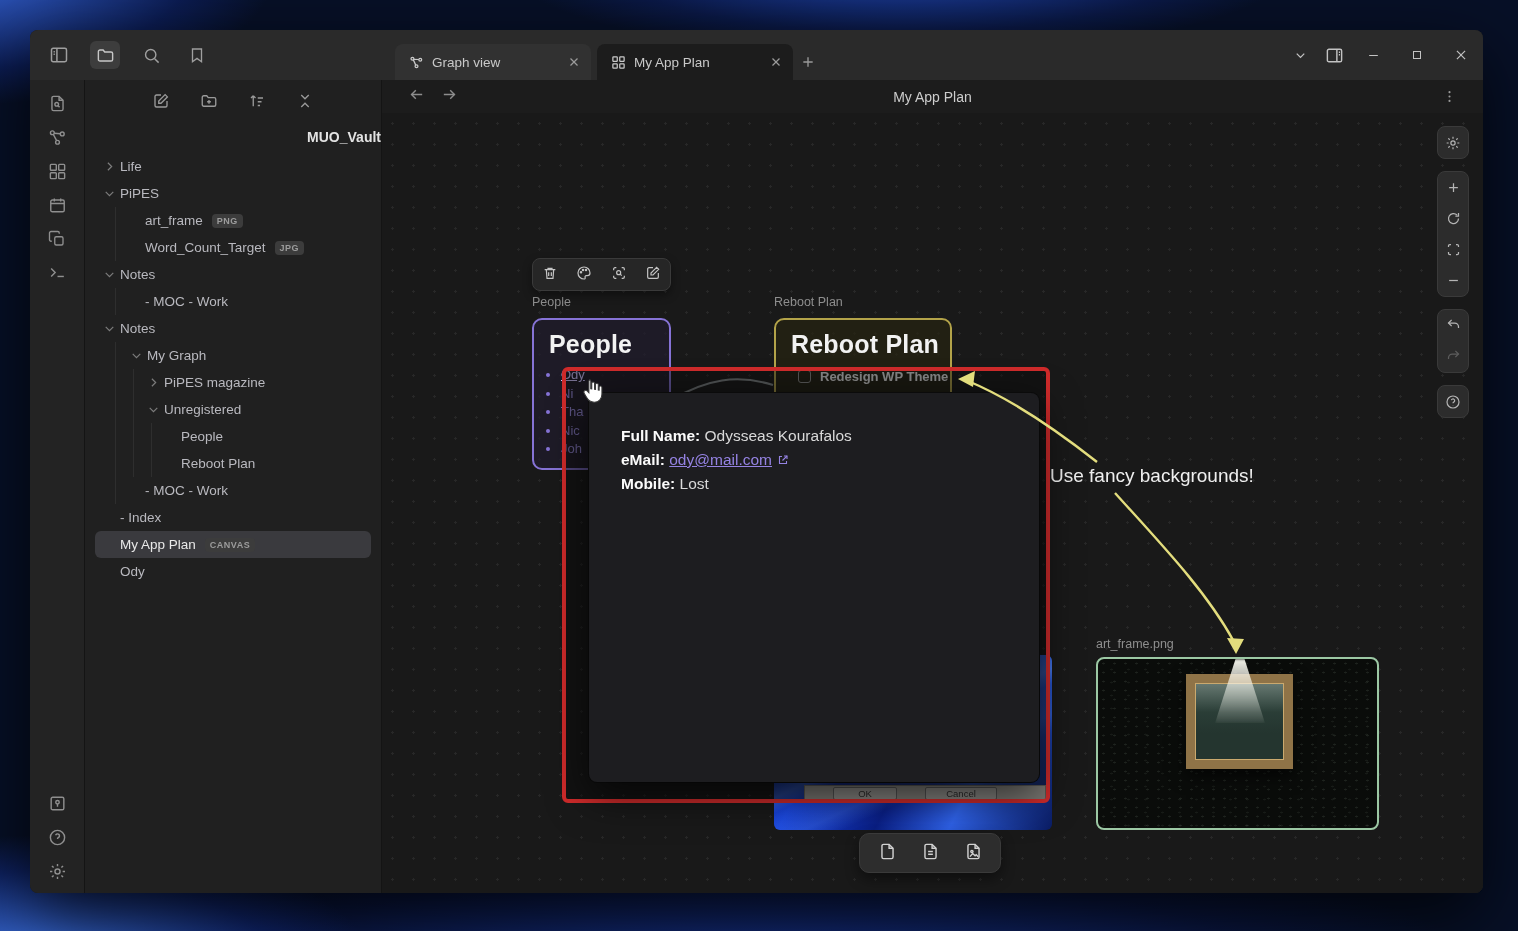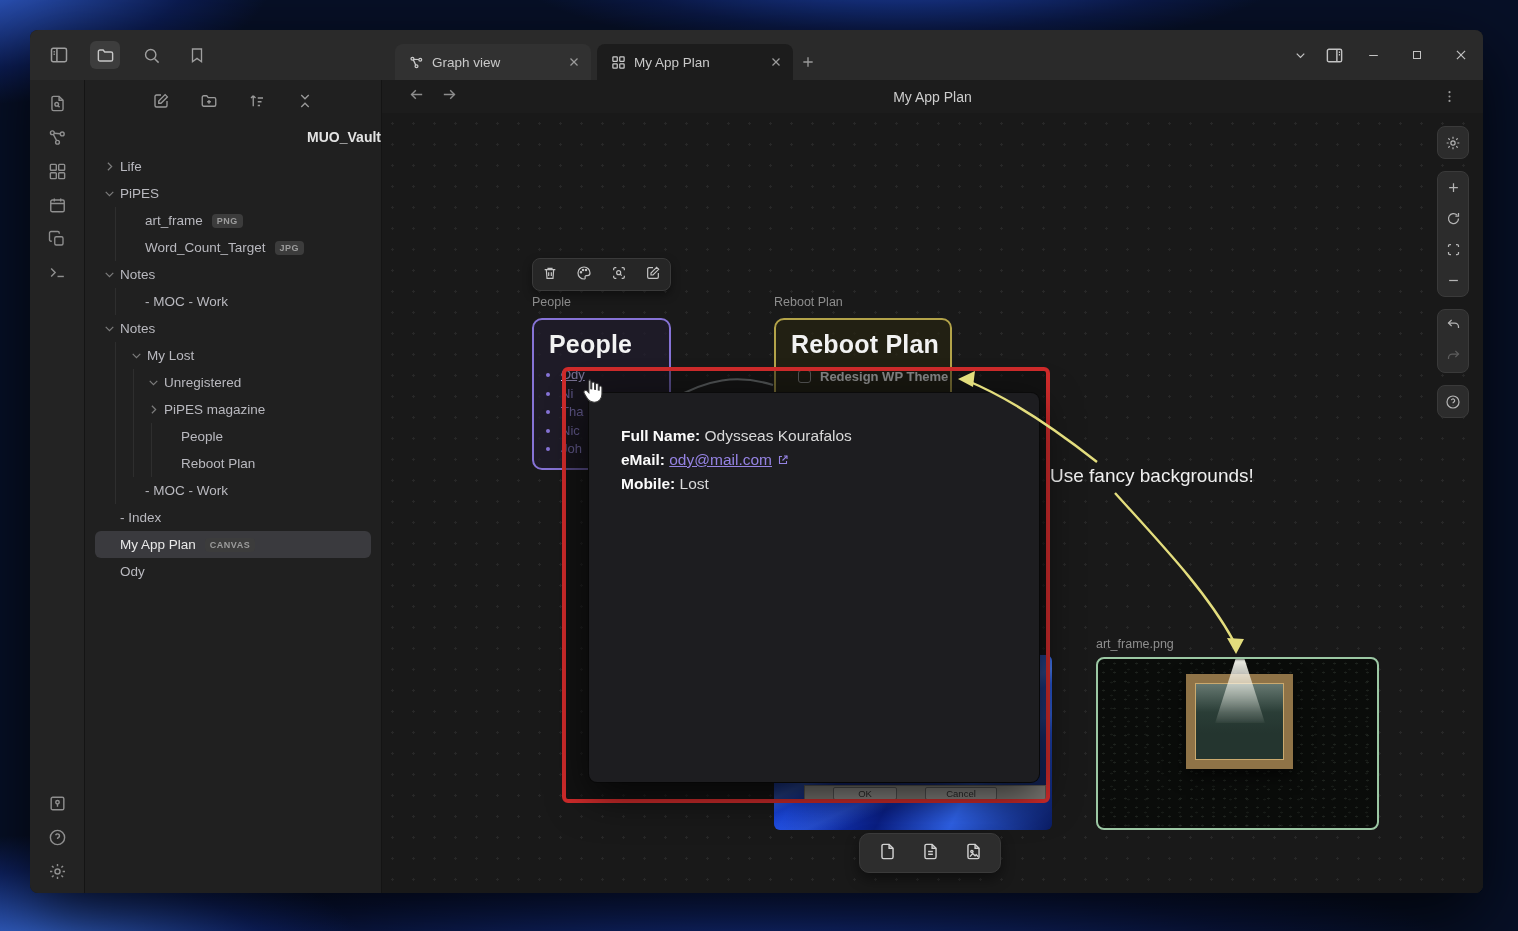--- a/index.html
+++ b/index.html
@@ -377,38 +377,38 @@
           </span>
         <span>Notes</span>
       </div>
       <div class="grp">
         <div class="row fold">
           <span class="chev">
               <svg width="13" height="13" viewBox="0 0 24 24" fill="none" stroke="currentColor" stroke-width="2.2">
                 <polyline points="5,9 12,16 19,9"></polyline>
               </svg>
             </span>
-          <span>My Lost</span>
+          <span>My Graph</span>
         </div>
         <div class="grp">
           <div class="row fold">
             <span class="chev">
                 <svg width="13" height="13" viewBox="0 0 24 24" fill="none" stroke="currentColor" stroke-width="2.2">
-                  <polyline points="5,9 12,16 19,9"></polyline>
-                </svg>
-              </span>
-            <span>Unregistered</span>
+                  <polyline points="9,5 16,12 9,19"></polyline>
+                </svg>
+              </span>
+            <span>PiPES magazine</span>
           </div>
           <div class="row fold">
             <span class="chev">
                 <svg width="13" height="13" viewBox="0 0 24 24" fill="none" stroke="currentColor" stroke-width="2.2">
-                  <polyline points="9,5 16,12 9,19"></polyline>
-                </svg>
-              </span>
-            <span>PiPES magazine</span>
+                  <polyline points="5,9 12,16 19,9"></polyline>
+                </svg>
+              </span>
+            <span>Unregistered</span>
           </div>
           <div class="grp">
             <div class="row file">
                 <span>People</span>
               </div>
             <div class="row file">
                 <span>Reboot Plan</span>
               </div>
           </div>
         </div>

